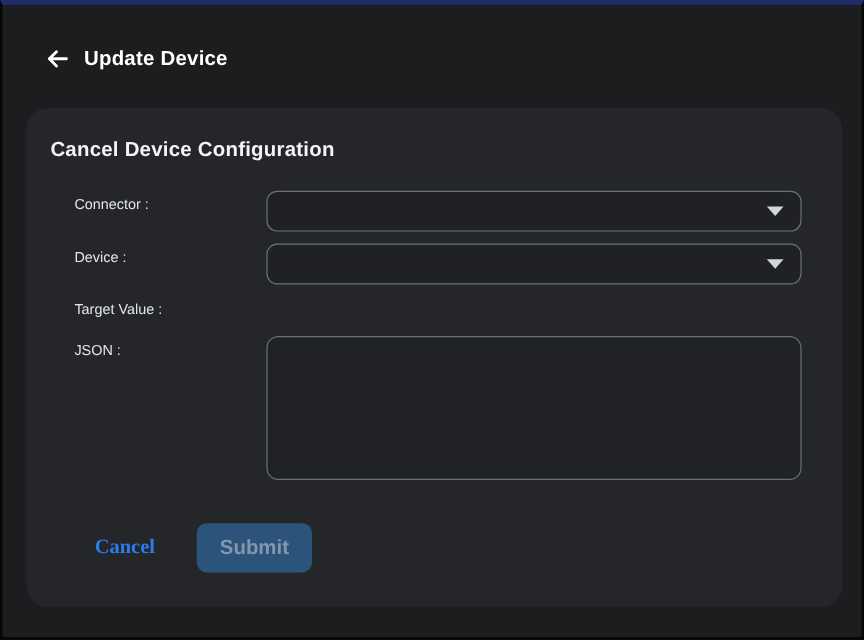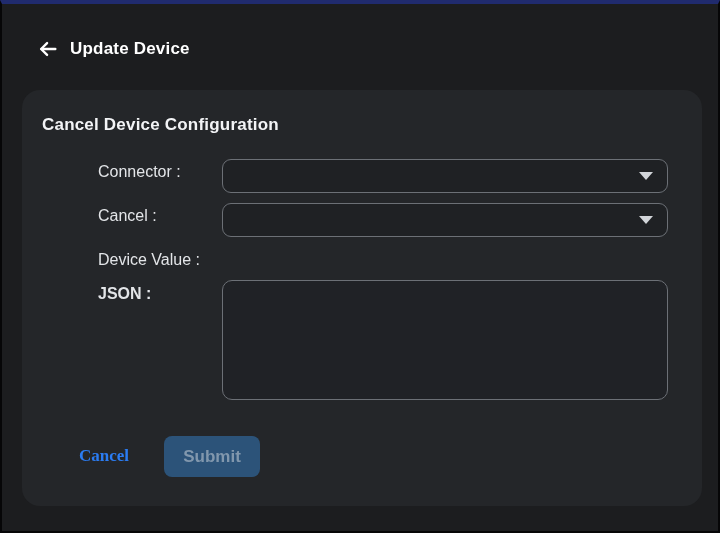--- a/index.html
+++ b/index.html
@@ -39,28 +39,27 @@
     background: #242629;
     border-radius: 18px;
   }
   .card-title {
     position: absolute; left: 20px; top: 25px;
     font-size: 17px; font-weight: 700; letter-spacing: 0.2px;
     color: #f3f4f6;
   }
   .field-label {
     position: absolute; left: 40px;
-    font-size: 16px; font-weight: 400;
+    font-size: 12px; font-weight: 400;
     color: #e3e5e8;
-    margin-left: 36px;
   }
   .lbl-connector { top: 73px; }
   .lbl-target { top: 117px; }
   .lbl-target-value { top: 161px; }
-  .lbl-json { top: 195px; font-weight: bold; }
+  .lbl-json { top: 195px; }
   .select-box {
     position: absolute; left: 200px;
     width: 446px; height: 34px;
     box-sizing: border-box;
     background: #1f2124;
     border: 1px solid #6c7076;
     border-radius: 9px;
     display: flex; align-items: center; justify-content: flex-end;
     padding: 0 14px;
     cursor: pointer;
@@ -131,27 +130,27 @@
   <div class="card">
 
     <div class="card-title">Cancel Device Configuration</div>
 
     <div class="field-label lbl-connector">Connector :</div>
     <div class="select-box sel-connector">
       <span class="select-value"></span>
       <span class="caret"></span>
     </div>
 
-    <div class="field-label lbl-target">Cancel :</div>
+    <div class="field-label lbl-target">Device :</div>
     <div class="select-box sel-target">
       <span class="select-value"></span>
       <span class="caret"></span>
     </div>
 
-    <div class="field-label lbl-target-value">Device Value :</div>
+    <div class="field-label lbl-target-value">Target Value :</div>
 
     <div class="field-label lbl-json">JSON :</div>
     <textarea class="json-textarea" placeholder="" style=""></textarea>
 
     <div class="actions">
       <button class="cancel-btn">Cancel</button>
       <button class="submit-btn">Submit</button>
     </div>
 
   </div>

